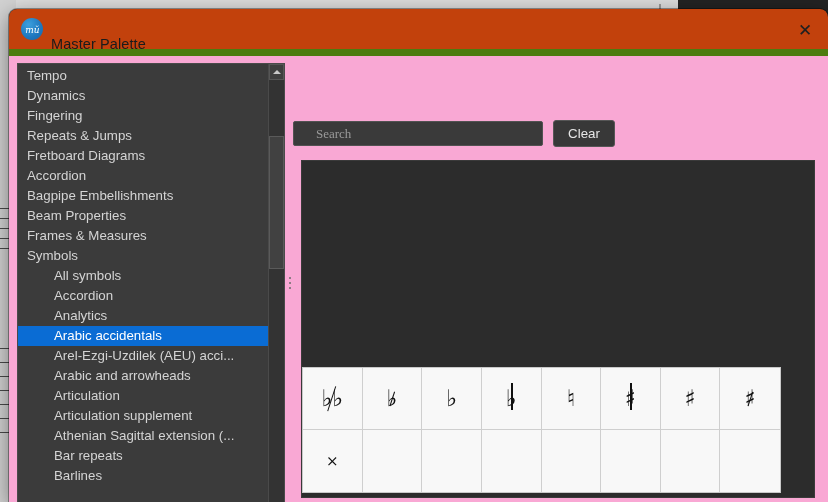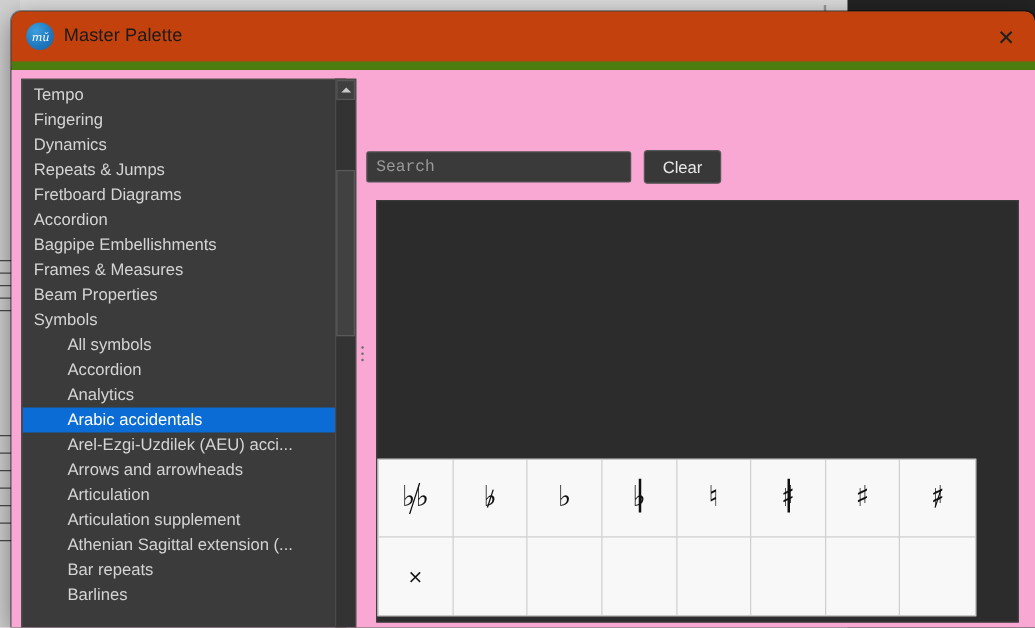--- a/index.html
+++ b/index.html
@@ -87,21 +87,21 @@
     border-radius: 50%;
     background: radial-gradient(circle at 35% 30%, #3c9fdd 0%, #1e77be 60%, #1565a8 100%);
     display: flex;
     align-items: center;
     justify-content: center;
   }
   .app-logo svg { display: block; }
 
   .title-text {
     position: absolute;
-    left: 42px; top: 0;
+    left: 42px; top: 15px;
     height: 40px;
     line-height: 40px;
     font-size: 14.5px;
     color: #1b1b1b;
     letter-spacing: 0.1px;
   }
 
   .close-btn {
     position: absolute;
     right: 8px; top: 8px;
@@ -226,30 +226,30 @@
   .search-row {
     position: absolute;
     left: 0; top: 58px;
     height: 25px;
     display: flex;
     align-items: center;
     gap: 10px;
   }
 
   .search-input {
-    width: 212px;
+    width: 250px;
     height: 25px;
     box-sizing: border-box;
     background: #3a3a3a;
     border: 1px solid #525252;
     border-radius: 2px;
     color: #e2e2e2;
-    font-family: Liberation Mono, monospace;
+    font-family: Liberation Serif, serif;
     font-size: 13px;
-    padding: 0 7px;
+    padding: 0 22px;
     outline: none;
   }
   .search-input::placeholder { color: #9a9a9a; }
 
   .clear-btn {
     width: 62px;
     height: 27px;
     box-sizing: border-box;
     background: #383838;
     border: 1px solid #565656;
@@ -360,35 +360,35 @@
       </div>
       <div class="title-text">Master Palette</div>
       <button class="close-btn">✕</button>
     </div>
 
     <div class="dialog-body">
 
       <div class="list-panel">
         <div class="list" id="palette-list">
             <div class="list-item">Tempo</div>
+            <div class="list-item">Dynamics</div>
             <div class="list-item">Fingering</div>
-            <div class="list-item">Dynamics</div>
             <div class="list-item">Repeats &amp; Jumps</div>
             <div class="list-item">Fretboard Diagrams</div>
             <div class="list-item">Accordion</div>
             <div class="list-item">Bagpipe Embellishments</div>
+            <div class="list-item">Beam Properties</div>
             <div class="list-item">Frames &amp; Measures</div>
-            <div class="list-item">Beam Properties</div>
             <div class="list-item">Symbols</div>
             <div class="list-item child">All symbols</div>
             <div class="list-item child">Accordion</div>
             <div class="list-item child">Analytics</div>
             <div class="list-item child selected">Arabic accidentals</div>
             <div class="list-item child">Arel-Ezgi-Uzdilek (AEU) acci...</div>
-            <div class="list-item child">Arrows and arrowheads</div>
+            <div class="list-item child">Arabic and arrowheads</div>
             <div class="list-item child">Articulation</div>
             <div class="list-item child">Articulation supplement</div>
             <div class="list-item child">Athenian Sagittal extension (...</div>
             <div class="list-item child">Bar repeats</div>
             <div class="list-item child">Barlines</div>
           </div>
       </div>
 
       <div class="scrollbar">
         <div class="scroll-up">

